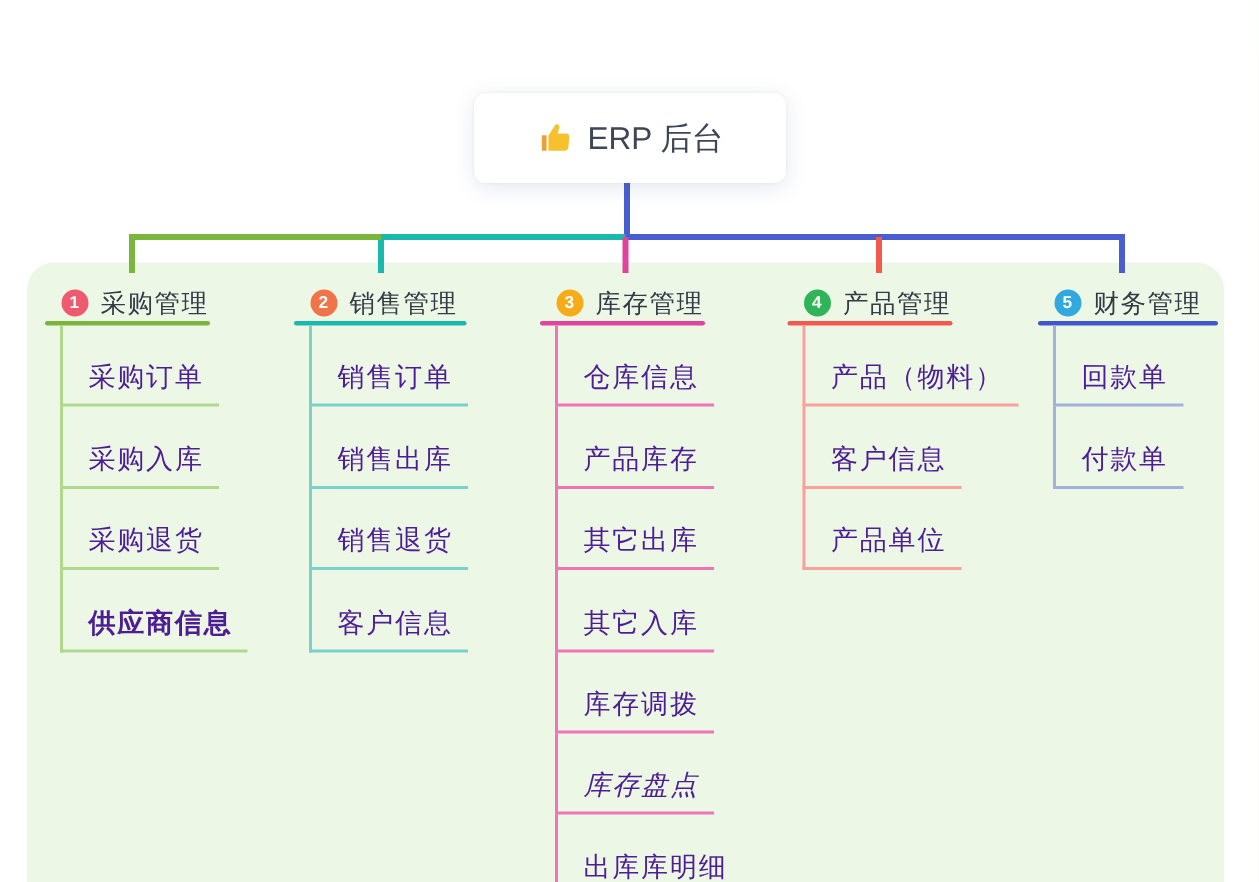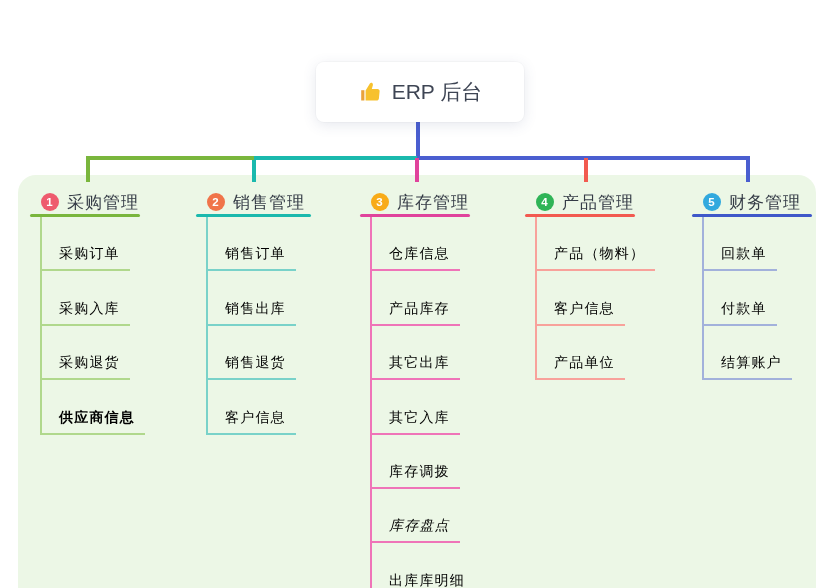--- a/index.html
+++ b/index.html
@@ -30,21 +30,21 @@
     flex:0 0 auto; width:18px; height:18px; border-radius:50%;
     color:#fff; font-size:11.5px; font-weight:bold; line-height:18px; text-align:center;
   }
   .branch-underline { height:3px; border-radius:2px; }
   .children { margin-left:10px; }
   .child {
     box-sizing:border-box; height:54.4px; width:-moz-fit-content; width:fit-content;
     display:flex; align-items:flex-end;
     padding:0 10px 6px 17px;
     border-left:2px solid; border-bottom:2px solid;
-    font-size:14px; letter-spacing:1.2px; color:#000000; white-space:nowrap; cursor:pointer;
+    font-size:18px; letter-spacing:1.2px; color:#4c1d95; white-space:nowrap; cursor:pointer;
   }
 </style>
 </head>
 <body>
 
 <div class="canvas">
   <div class="board"></div>
 
   <svg id="connector-svg" class="connectors" width="839" height="588">
       <path d="M418 82 V118 M417 118 H748 V142" stroke="#4a5ed0" stroke-width="4" fill="none"></path>
@@ -161,20 +161,17 @@
         <span class="branch-label">财务管理</span>
       </div>
       <div class="branch-underline" style="width: 120px; background: rgb(63, 88, 201);"></div>
       <div class="children">
           <div class="child" style="border-color: rgb(162, 177, 219);">
       <span>回款单</span>
     </div>
           <div class="child" style="border-color: rgb(162, 177, 219);">
       <span>付款单</span>
     </div>
-          <div class="child" style="border-color: rgb(162, 177, 219);">
-      <span>结算账户</span>
-    </div>
         </div>
     </div>
     </div>
 
 </div>
 
 </body></html>

